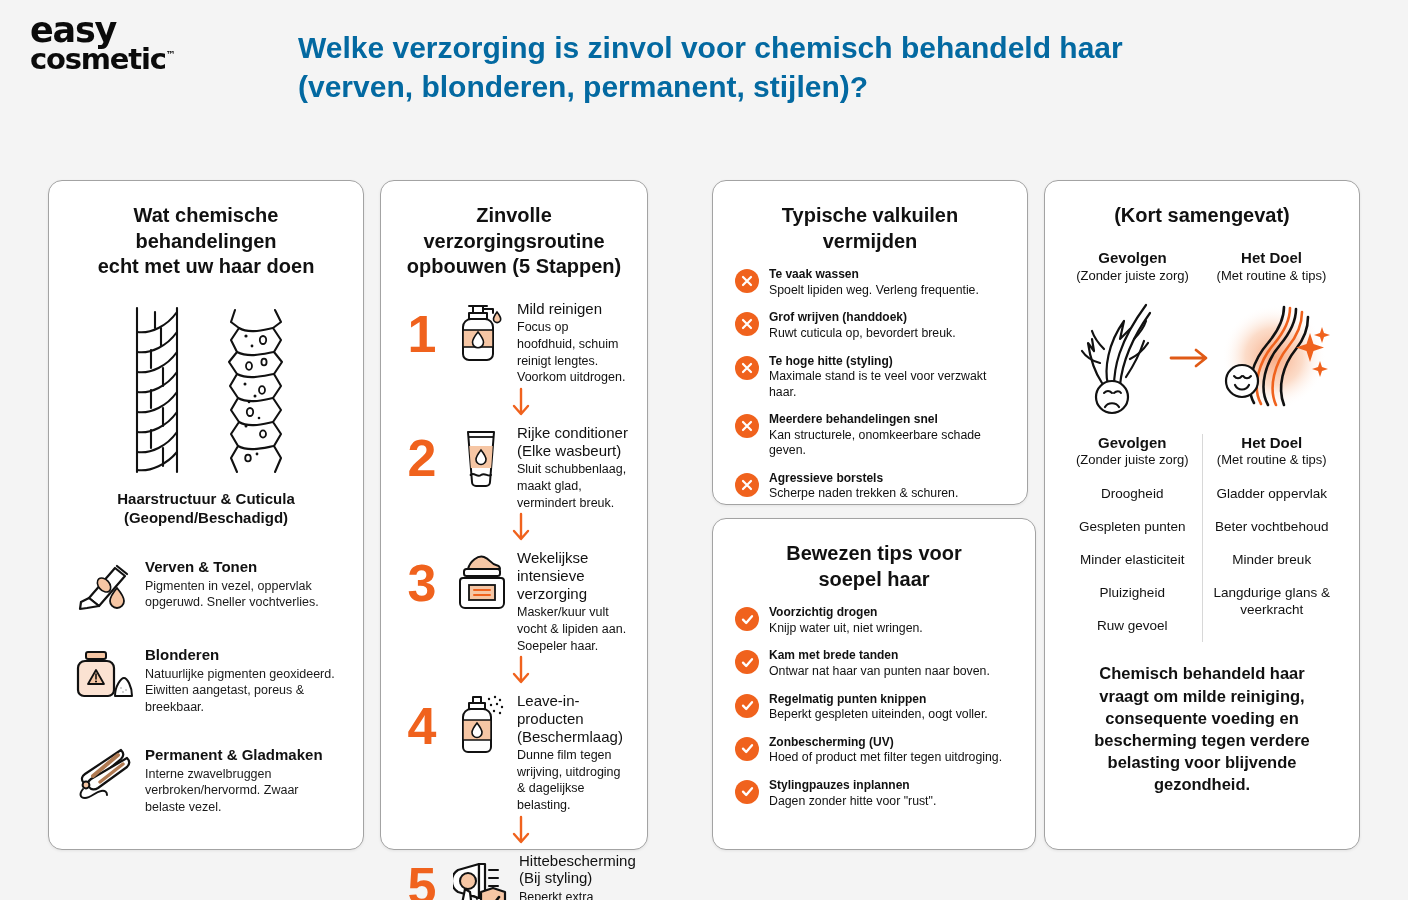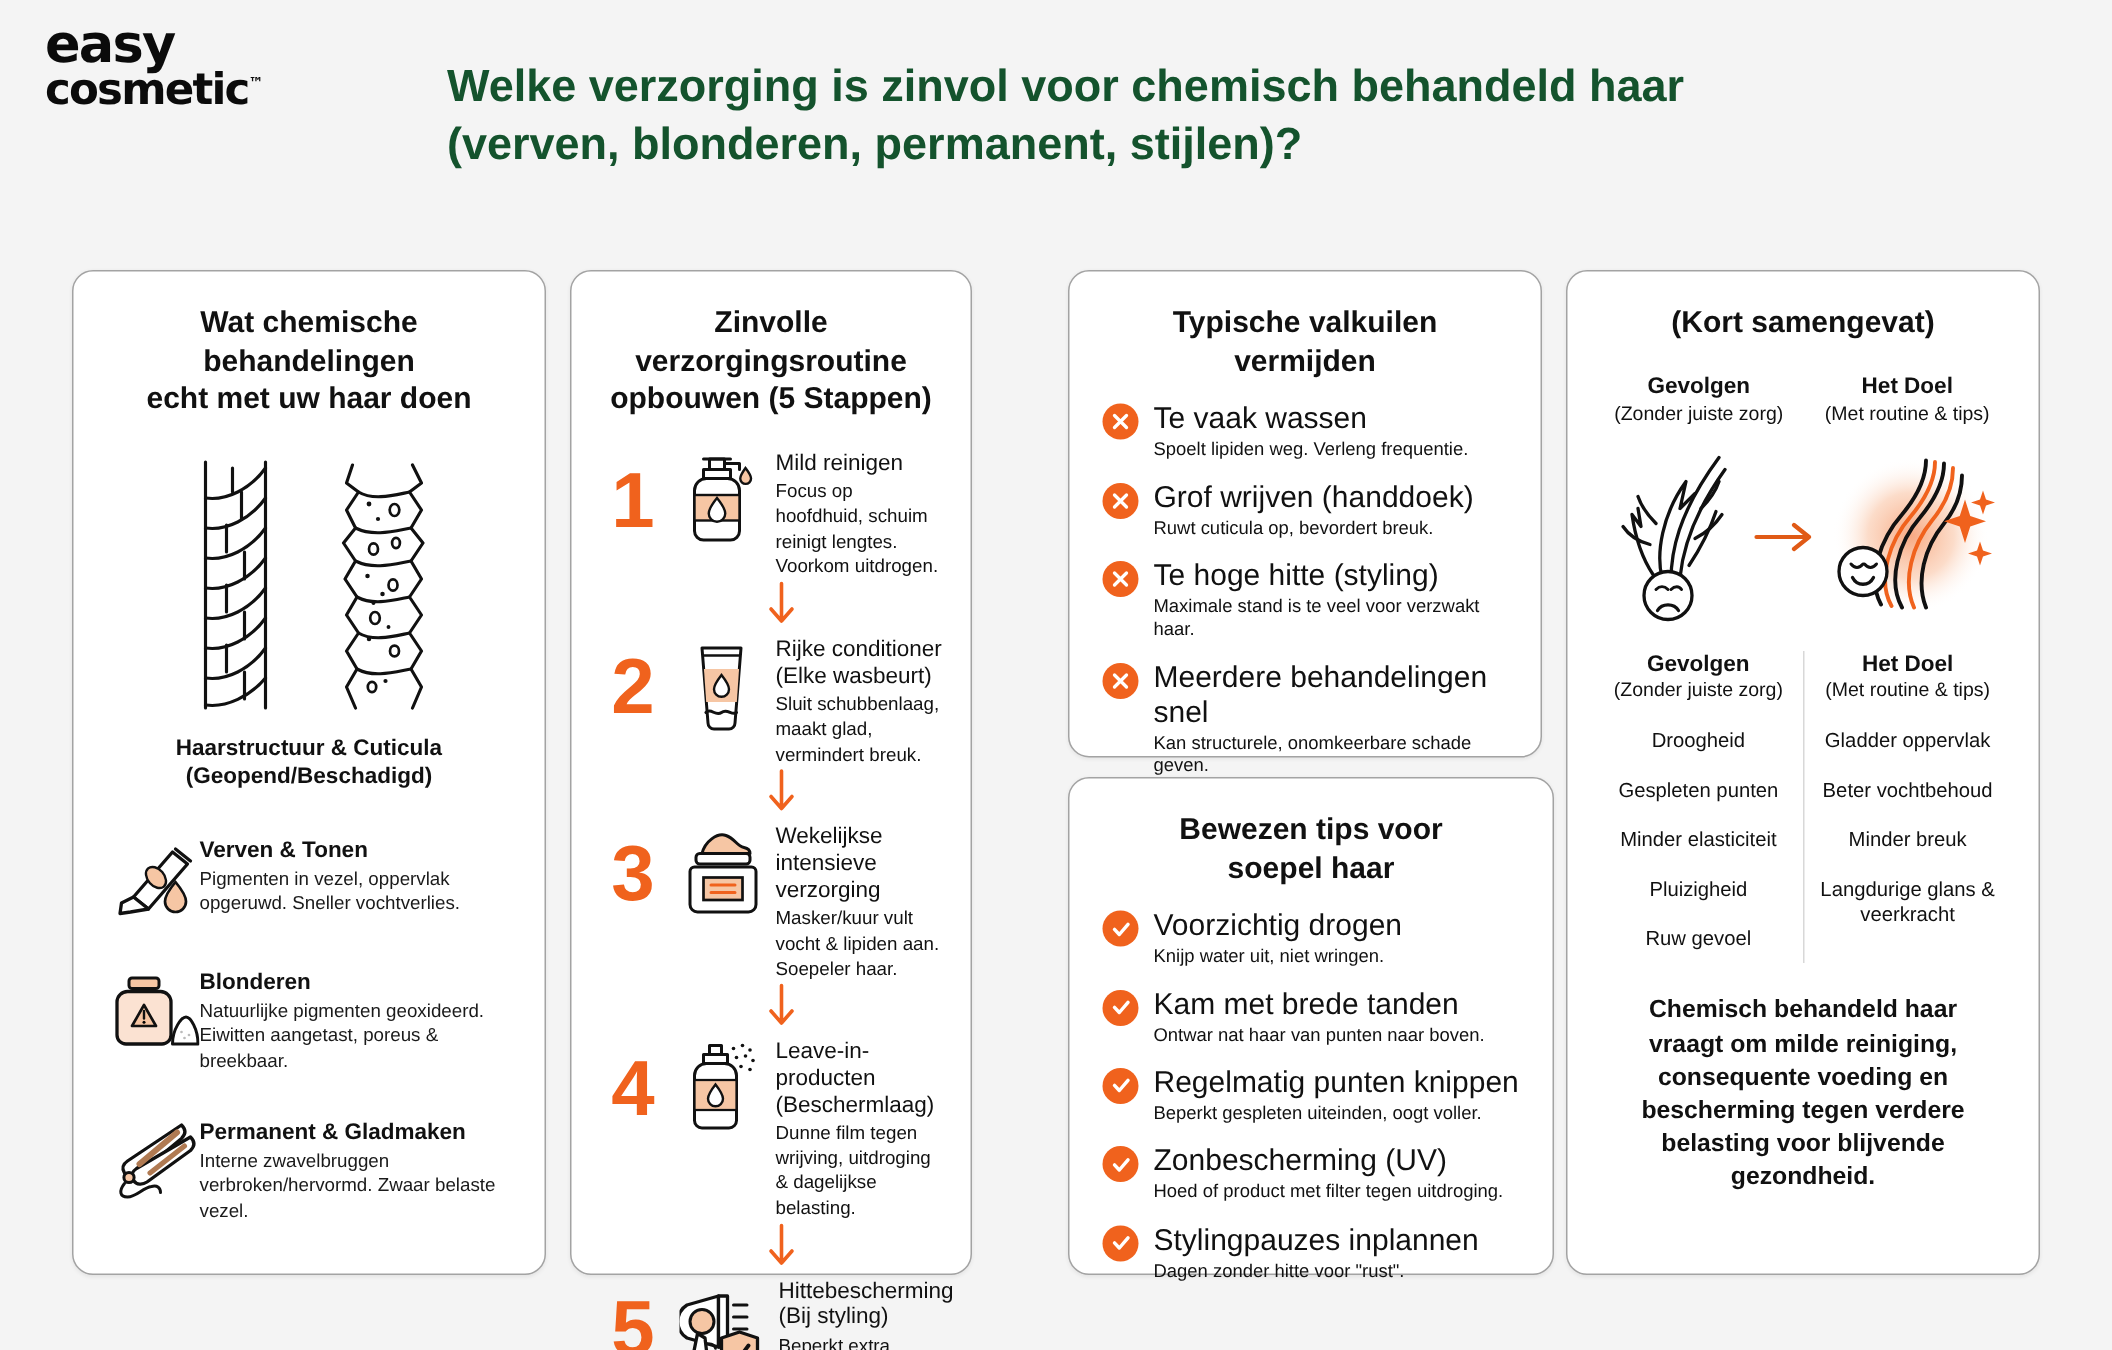--- a/index.html
+++ b/index.html
@@ -16,22 +16,22 @@
   .header{position:absolute;left:0;top:0;width:1408px;height:170px;}
   .logo{position:absolute;left:30px;top:14px;width:240px;}
   .logo-l1,.logo-l2{
     font-weight:bold;color:#0b0b0b;letter-spacing:-1.2px;
     font-family:"DejaVu Sans", sans-serif;line-height:0.92;
   }
   .logo-l1{font-size:35px;}
   .logo-l2{font-size:29px;position:relative;}
   .logo-tm{font-size:10px;vertical-align:super;letter-spacing:0;}
   .main-title{
-    position:absolute;left:298px;top:38px;width:1060px;
-    font-size:30px;font-weight:bold;line-height:1.30;color:#14532d;
+    position:absolute;left:298px;top:28px;width:1060px;
+    font-size:30px;font-weight:bold;line-height:1.30;color:#0369a1;
     font-family:"Liberation Sans", sans-serif;
   }
 
   
   .card{
     position:absolute;background:#fff;border:1px solid #a3a3a3;
     border-radius:14px;box-shadow:0 1px 3px rgba(0,0,0,0.07);
     box-sizing:border-box;
   }
   .card-title{
@@ -44,21 +44,21 @@
   #col3{left:712px;top:180px;width:316px;height:325px;}
   #col4{left:712px;top:518px;width:324px;height:332px;}
   #col5{left:1044px;top:180px;width:316px;height:670px;}
 
   .pad{padding:22px 18px 0 18px;}
 
   
   .hair-diagram{display:flex;justify-content:center;gap:26px;margin-top:22px;}
   .hair-cap{text-align:center;font-weight:bold;font-size:15px;line-height:1.3;margin-top:12px;}
   .tlist{margin-top:26px;padding:0 4px;}
-  .trow{display:flex;align-items:flex-start;margin-bottom:26px;}
+  .trow{display:flex;align-items:flex-start;gap:12px;margin-bottom:26px;}
   .trow .ic{flex:0 0 62px;height:62px;}
   .trow .tx{padding-top:4px;}
   .t-h{font-weight:bold;font-size:15px;line-height:1.2;margin-bottom:2px;}
   .t-b{font-size:12.5px;line-height:1.33;color:#1a1a1a;}
 
   
   .steps{margin-top:18px;}
   .step{display:flex;align-items:flex-start;gap:8px;}
   .step .num{
     flex:0 0 46px;font-size:52px;font-weight:bold;color:#F0621D;
@@ -70,21 +70,21 @@
   .s-h{font-weight:normal;font-size:15px;line-height:1.18;margin-bottom:2px;}
   .s-b{font-size:12.5px;line-height:1.33;}
   .arrow-down{height:36px;display:flex;justify-content:center;align-items:center;margin-left:14px;}
 
   
   .blist{margin-top:14px;padding:0 2px 0 4px;}
   .brow{display:flex;align-items:flex-start;gap:10px;margin-bottom:13px;}
   .badge{flex:0 0 24px;width:24px;height:24px;border-radius:50%;
          background:#F0621D;display:flex;align-items:center;justify-content:center;margin-top:1px;}
   .badge svg{display:block;}
-  .b-h{font-weight:normal;font-size:20px;line-height:1.15;margin-bottom:1px;}
+  .b-h{font-weight:bold;font-size:12px;line-height:1.15;margin-bottom:1px;}
   .b-b{font-size:12.3px;line-height:1.25;}
 
   
   .cmp-head{display:flex;margin-top:20px;}
   .cmp-head>div{flex:1;text-align:center;}
   .ch-t{font-weight:bold;font-size:15px;line-height:1.2;}
   .ch-s{font-size:13px;line-height:1.25;margin-top:1px;}
   .cmp-vis{display:flex;align-items:center;justify-content:center;gap:4px;margin-top:14px;height:120px;}
   .cmp-table{display:flex;margin-top:16px;}
   .cmp-col{flex:1;text-align:center;}

